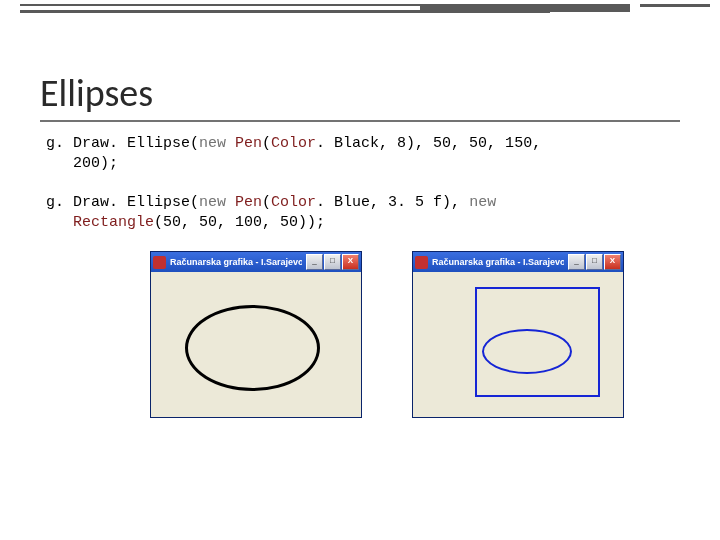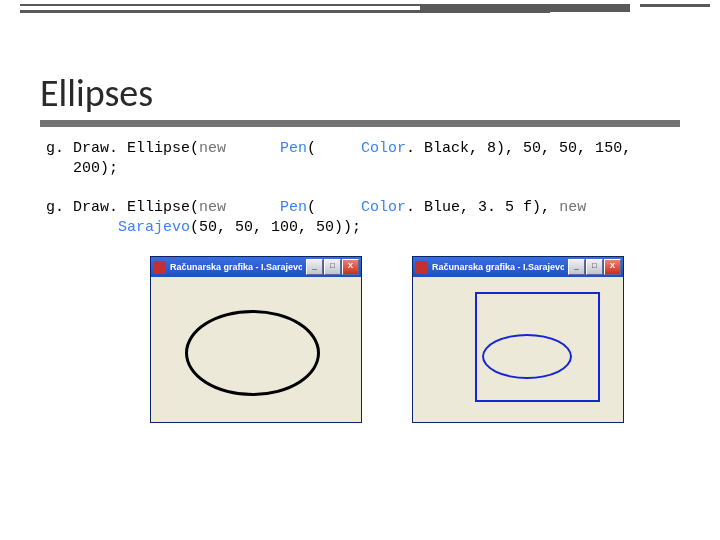--- a/index.html
+++ b/index.html
@@ -24,35 +24,35 @@
     height: 3px;
   }
   .content {
     padding: 70px 40px 0 40px;
   }
   .slide-title {
     font-size: 38px;
     color: #2a2a2a;
     font-weight: normal;
     margin: 0 0 8px 0;
-    border-bottom: 7px solid #737373;
+    border-bottom: 2px solid #737373;
     padding-bottom: 4px;
     width: 640px;
     font-family: Calibri, Arial, sans-serif;
   }
   .code-block {
     font-family: "Courier New", monospace;
     font-size: 15px;
     color: #000;
     margin: 12px 0 18px 0;
     line-height: 1.35;
     padding-left: 6px;
   }
   .kw { color: #737373; }
-  .typ { color: #3b82f6; margin-left: 45px; }
+  .typ { color: #7f1d1d; }
   .windows-row {
     display: flex;
     gap: 50px;
     padding-left: 110px;
     margin-top: 4px;
   }
   .win {
     width: 210px;
     border: 1px solid #0a246a;
     background: #0ea5e9;
@@ -155,21 +155,21 @@
 <div class="content">
   <h1 class="slide-title">Ellipses</h1>
 
   <div class="code-block">
     <span>g. Draw. Ellipse(</span><span class="kw">new</span><span class="typ"> Pen</span><span>(</span><span class="typ">Color</span><span>. Black, 8), 50, 50, 150,</span><br>
     &nbsp;&nbsp;&nbsp;<span>200);</span>
   </div>
 
   <div class="code-block">
     <span>g. Draw. Ellipse(</span><span class="kw">new</span><span class="typ"> Pen</span><span>(</span><span class="typ">Color</span><span>. Blue, 3. 5 f), </span><span class="kw">new</span><br>
-    &nbsp;&nbsp;&nbsp;<span class="typ">Sarajevo</span><span>(50, 50, 100, 50));</span>
+    &nbsp;&nbsp;&nbsp;<span class="typ">Rectangle</span><span>(50, 50, 100, 50));</span>
   </div>
 
   <div class="windows-row">
     <div class="win">
       <div class="titlebar">
         <div class="tb-icon"></div>
         <div class="tb-text">Računarska grafika - I.Sarajevo</div>
         <div class="tb-btns">
           <div class="tb-btn">_</div>
           <div class="tb-btn">□</div>

